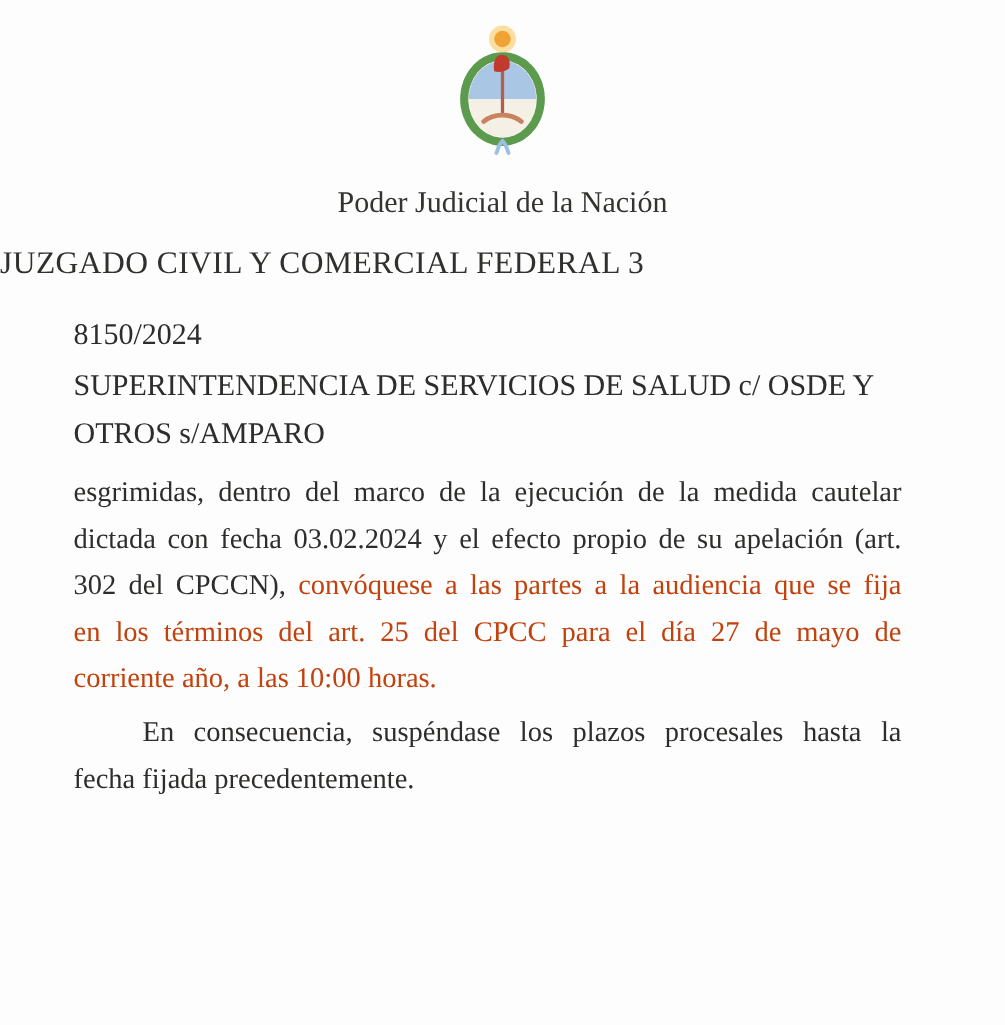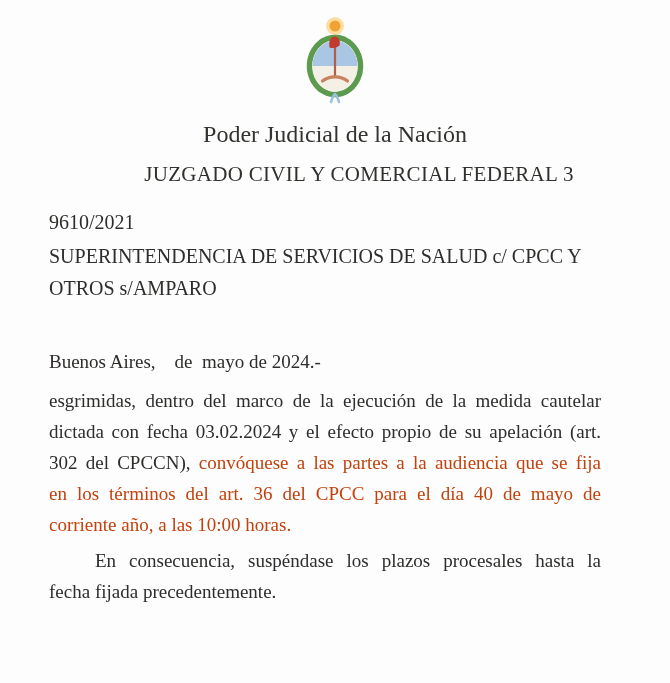--- a/index.html
+++ b/index.html
@@ -9,33 +9,32 @@
     height: 683px;
     background: #fdfdfd;
     color: #2e2d2b;
     font-family: "Liberation Serif", "DejaVu Serif", serif;
     overflow: hidden;
   }
   .crest-wrap { text-align: center; padding-top: 16px; }
   .crest-wrap svg { display: inline-block; }
   .institution {
     text-align: center;
-    font-size: 24px;
+    font-size: 20px;
     line-height: 24px;
     margin-top: 14px;
     color: #343330;
   }
   .court {
-    text-align: center;
+    text-align: left;
     font-size: 21px;
     line-height: 28px;
     margin-top: 14px;
     letter-spacing: 0.3px;
     color: #31302d;
-    padding-left: 48px;
   }
   .content { margin-left: 49px; margin-right: 69px; }
   .case-number { font-size: 20px; line-height: 28px; margin-top: 20px; }
   .caption { font-size: 20px; line-height: 32px; margin-top: 4px; }
   .dateline {
     font-size: 19px;
     line-height: 31px;
     margin-top: 42px;
     white-space: pre-wrap;
   }
@@ -84,31 +83,30 @@
       </g>
     </svg>
   </div>
 
   <div class="institution">Poder Judicial de la Nación</div>
 
   <div class="court">JUZGADO CIVIL Y COMERCIAL FEDERAL 3</div>
 
   <div class="content">
 
-    <div class="case-number">9610/2021</div>
+    <div class="case-number">8150/2024</div>
 
-    <div class="caption">SUPERINTENDENCIA DE SERVICIOS DE SALUD c/ CPCC Y OTROS s/AMPARO</div>
+    <div class="caption">SUPERINTENDENCIA DE SERVICIOS DE SALUD c/ OSDE Y OTROS s/AMPARO</div>
 
-    <div class="dateline">Buenos Aires,    de  mayo de 2024.-</div>
 
     <div class="para para-1">
       <div class="line jfull">esgrimidas, dentro del marco de la ejecución de la medida cautelar</div>
       <div class="line jfull">dictada con fecha 03.02.2024 y el efecto propio de su apelación (art.</div>
       <div class="line jfull"><span>302 del CPCCN), </span><b>convóquese a las partes a la audiencia que se fija</b></div>
-      <div class="line jfull bold">en los términos del art. 36 del CPCC para el día 40 de mayo de</div>
+      <div class="line jfull bold">en los términos del art. 25 del CPCC para el día 27 de mayo de</div>
       <div class="line bold">corriente año, a las 10:00 horas.</div>
     </div>
 
     <div class="para para-2">
       <div class="line jfull indent">En consecuencia, suspéndase los plazos procesales hasta la</div>
       <div class="line">fecha fijada precedentemente.</div>
     </div>
 
 
   </div>

